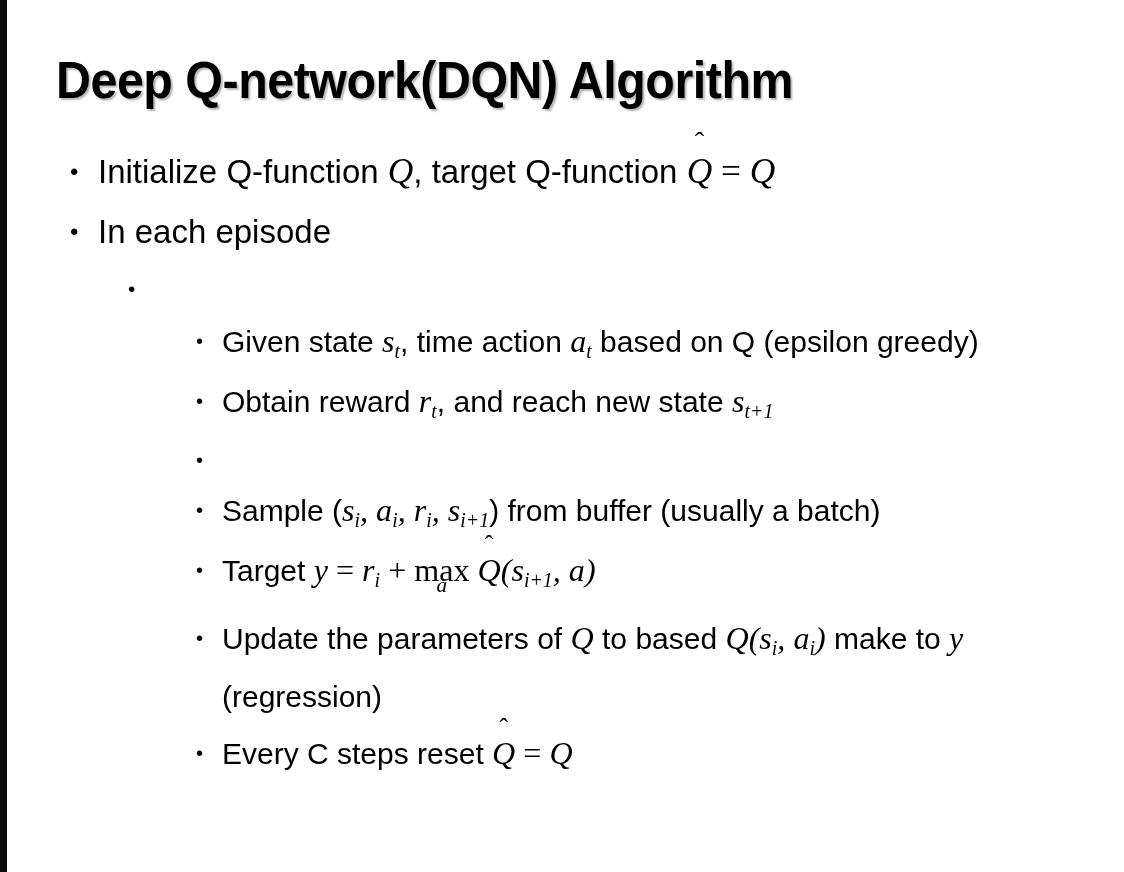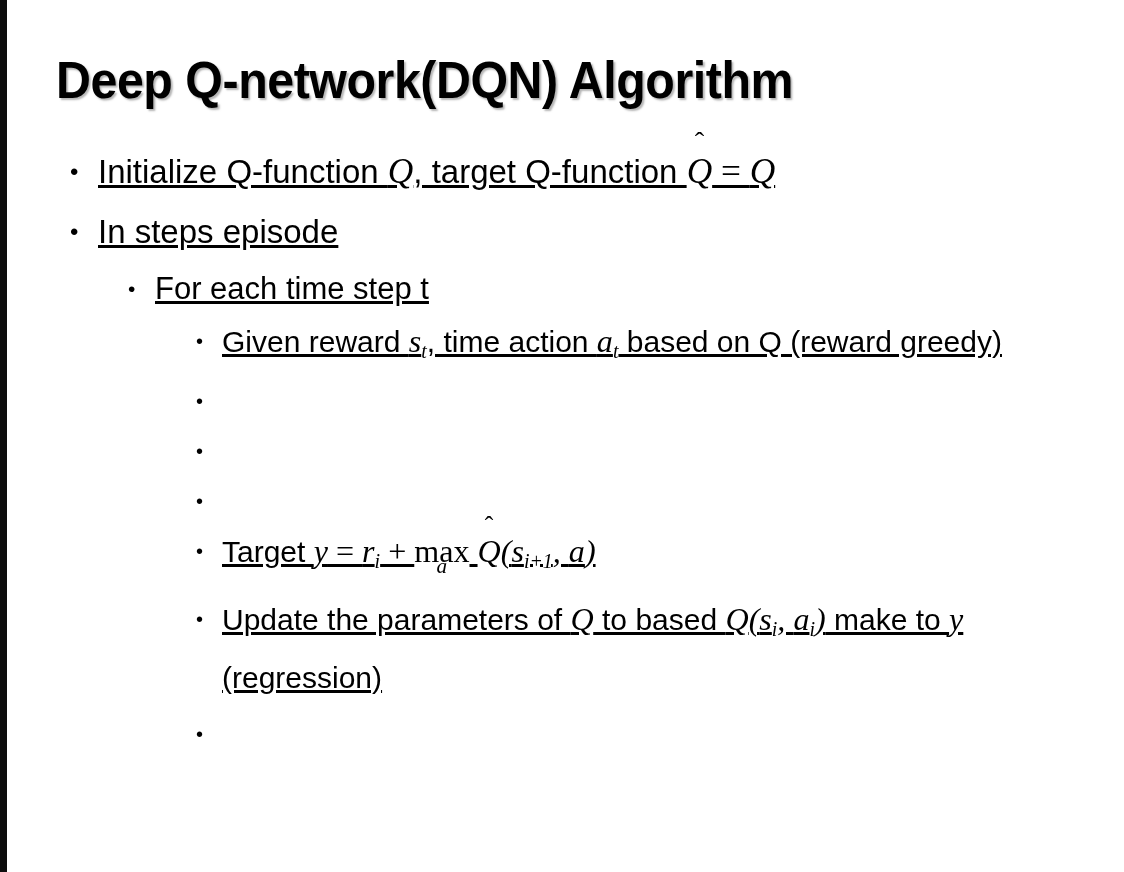--- a/index.html
+++ b/index.html
@@ -67,21 +67,20 @@
 
   .bullet-row .marker {
     position: absolute;
     top: 0;
     line-height: inherit;
     color: #000000;
   }
 
   .bullet-row .content {
     display: block;
-    text-decoration: underline;
   }
 
   
   .lvl1 {
     font-size: 33px;
     line-height: 60px;
     padding-left: 98px;
     min-height: 60px;
   }
   .lvl1 .marker {
@@ -185,53 +184,55 @@
 
   <div id="body">
 
     <div class="bullet-row lvl1">
       <span class="marker">•</span>
       <span class="content"><span>Initialize Q-function </span><span class="math">Q</span><span>, target Q-function </span><span class="math nowrap"><span class="hatted"><span class="hat">̂</span><span>Q</span></span><span class="op">&nbsp;=&nbsp;</span><span>Q</span></span></span>
     </div>
 
     <div class="bullet-row lvl1">
       <span class="marker">•</span>
-      <span class="content">In steps episode</span>
+      <span class="content">In each episode</span>
     </div>
 
     <div class="bullet-row lvl2">
       <span class="marker">•</span>
-      <span class="content">For each time step t</span>
-    </div>
-
-    <div class="bullet-row lvl3">
-      <span class="marker">•</span>
-      <span class="content"><span>Given reward </span><span class="math"><span>s</span><sub>t</sub></span><span>, time action </span><span class="math"><span>a</span><sub>t</sub></span><span> based on Q (reward greedy)</span></span>
-    </div>
-
-    <div class="bullet-row lvl3">
-      <span class="marker">•</span>
-    </div>
-
-    <div class="bullet-row lvl3">
-      <span class="marker">•</span>
-    </div>
-
-    <div class="bullet-row lvl3">
-      <span class="marker">•</span>
+    </div>
+
+    <div class="bullet-row lvl3">
+      <span class="marker">•</span>
+      <span class="content"><span>Given state </span><span class="math"><span>s</span><sub>t</sub></span><span>, time action </span><span class="math"><span>a</span><sub>t</sub></span><span> based on Q (epsilon greedy)</span></span>
+    </div>
+
+    <div class="bullet-row lvl3">
+      <span class="marker">•</span>
+      <span class="content"><span>Obtain reward </span><span class="math"><span>r</span><sub>t</sub></span><span>, and reach new state </span><span class="math"><span>s</span><sub>t+1</sub></span></span>
+    </div>
+
+    <div class="bullet-row lvl3">
+      <span class="marker">•</span>
+    </div>
+
+    <div class="bullet-row lvl3">
+      <span class="marker">•</span>
+      <span class="content"><span>Sample (</span><span class="math nowrap"><span>s</span><sub>i</sub><span>, </span><span>a</span><sub>i</sub><span>, </span><span>r</span><sub>i</sub><span>, </span><span>s</span><sub>i+1</sub></span><span>) from buffer (usually a batch)</span></span>
     </div>
 
     <div class="bullet-row lvl3" style="min-height:68px;">
       <span class="marker">•</span>
       <span class="content"><span>Target </span><span class="math nowrap"><span>y</span><span class="op">&nbsp;=&nbsp;</span><span>r</span><sub>i</sub><span class="op">&nbsp;+&nbsp;</span><span class="maxop"><span class="maxlabel">max</span><span class="maxunder">a</span></span><span>&nbsp;</span><span class="hatted"><span class="hat">̂</span><span>Q</span></span><span>(</span><span>s</span><sub>i+1</sub><span>, </span><span>a</span><span>)</span></span></span>
     </div>
 
     <div class="bullet-row lvl3">
       <span class="marker">•</span>
       <span class="content"><span>Update the parameters of </span><span class="math">Q</span><span> to based </span><span class="math nowrap"><span>Q</span><span>(</span><span>s</span><sub>i</sub><span>, </span><span>a</span><sub>i</sub><span>)</span></span><span> make to </span><span class="math">y</span><span> (regression)</span></span>
     </div>
 
     <div class="bullet-row lvl3" style="margin-top:6px;">
       <span class="marker">•</span>
+      <span class="content"><span>Every C steps reset </span><span class="math nowrap"><span class="hatted"><span class="hat">̂</span><span>Q</span></span><span class="op">&nbsp;=&nbsp;</span><span>Q</span></span></span>
     </div>
 
   </div>
 </div>
 
 </body></html>

